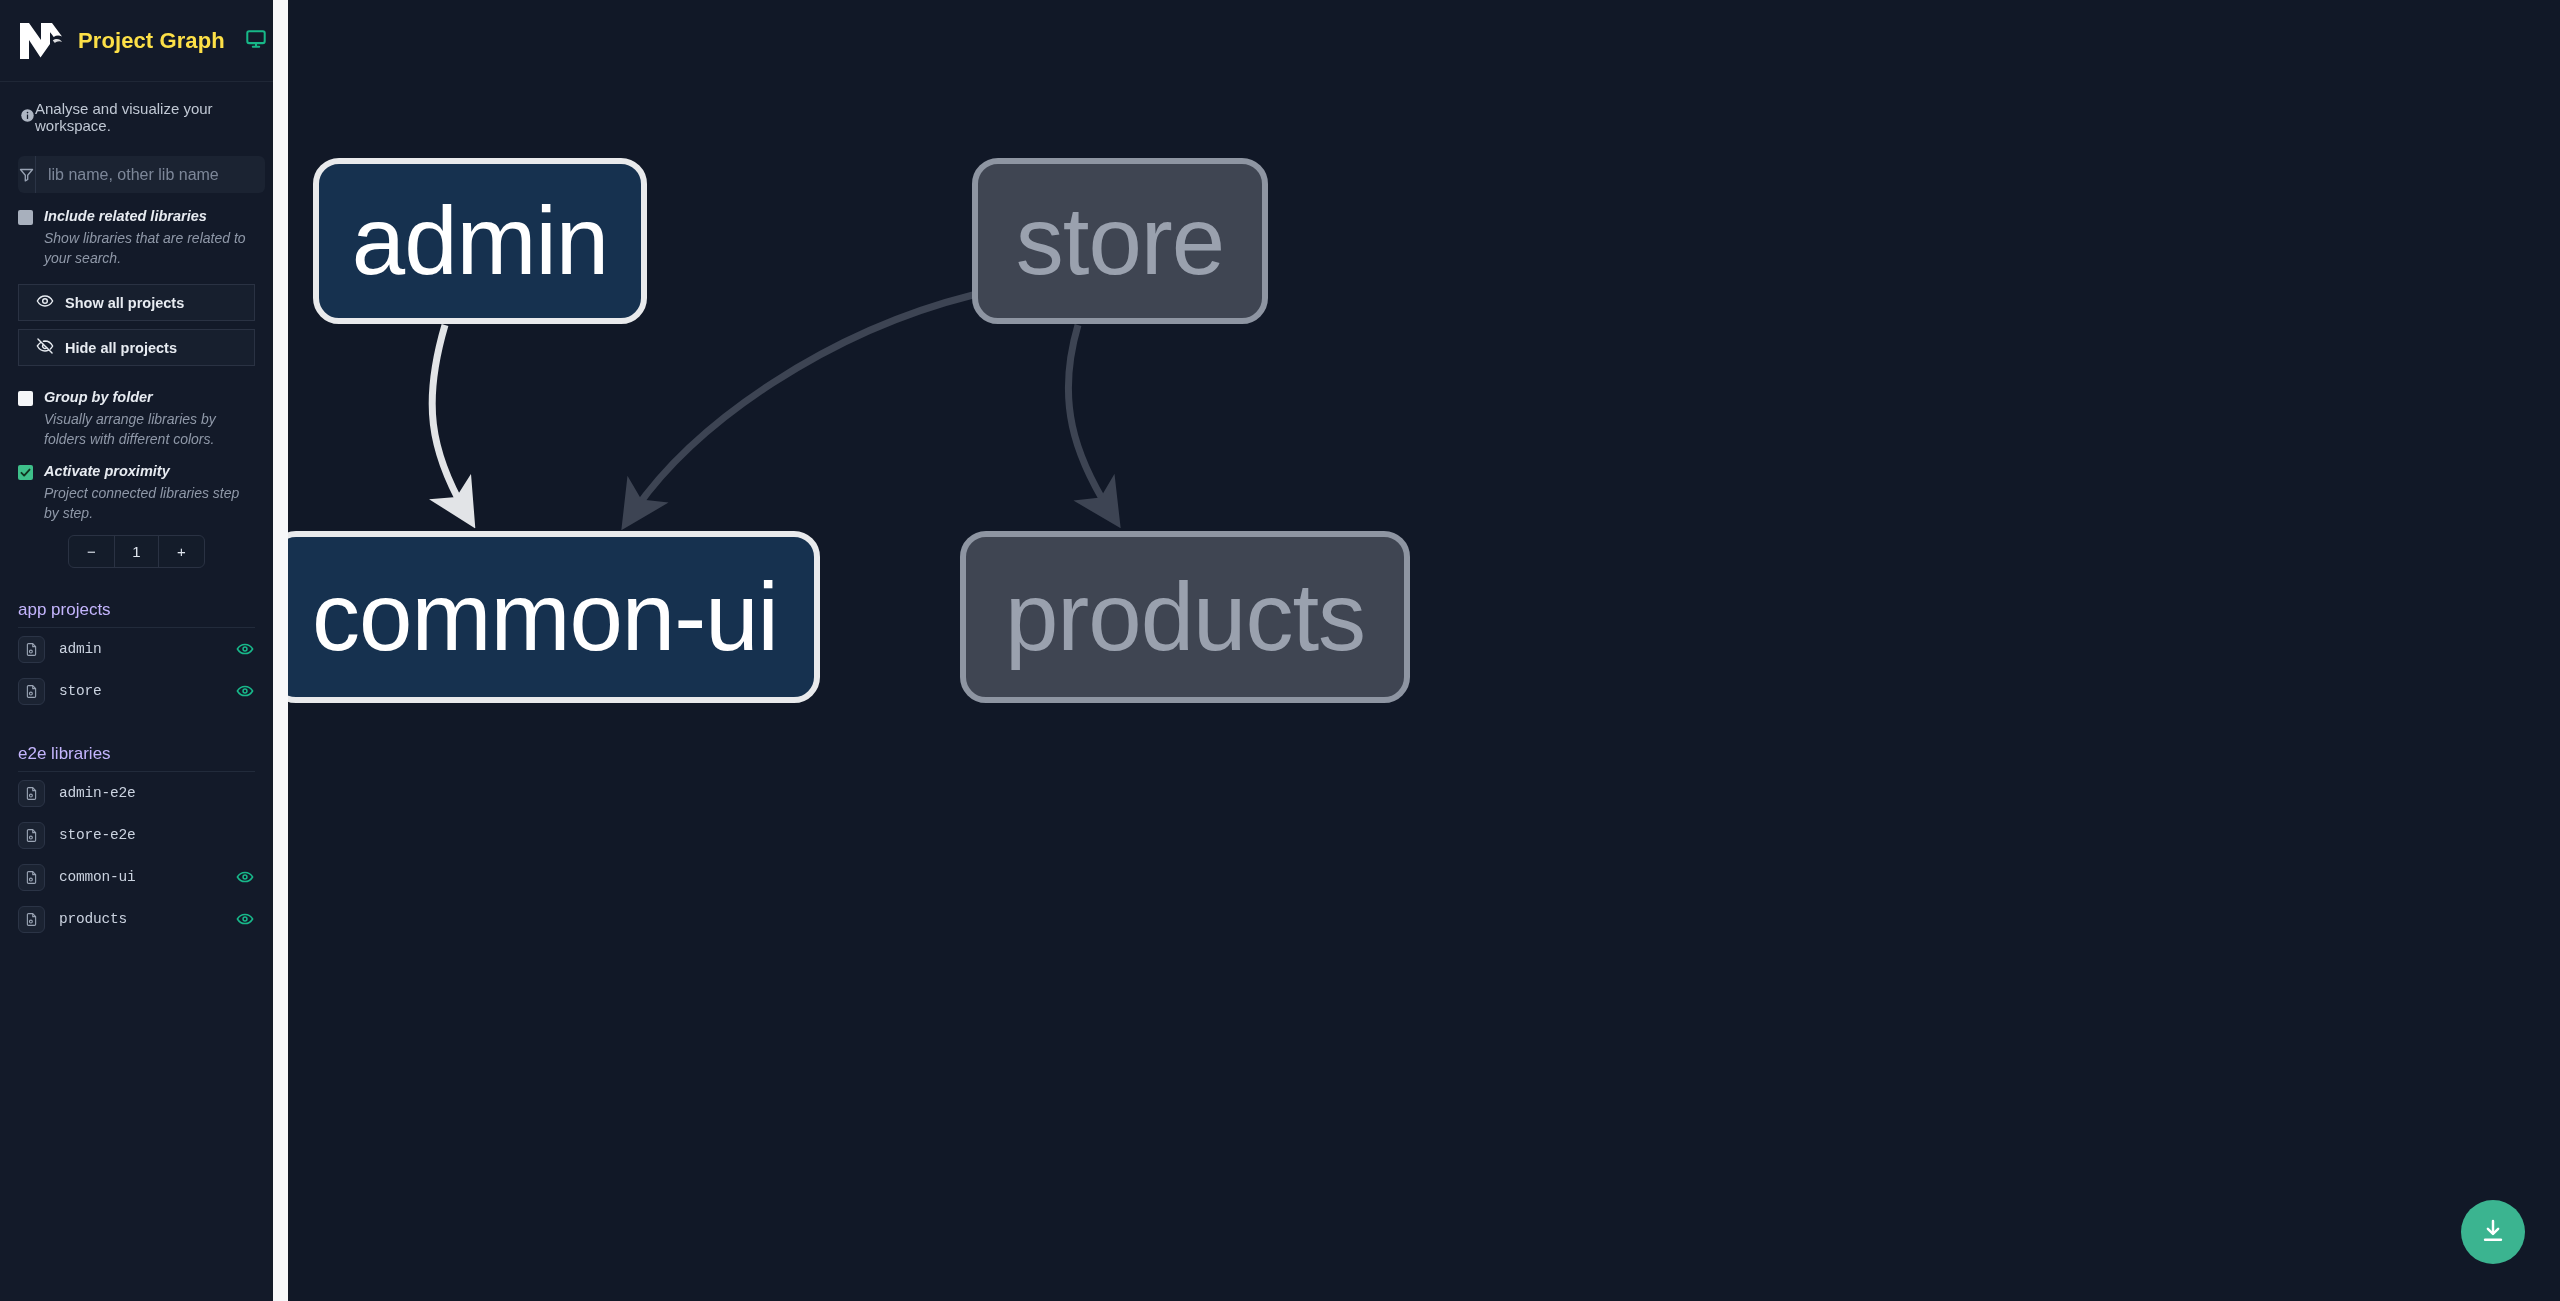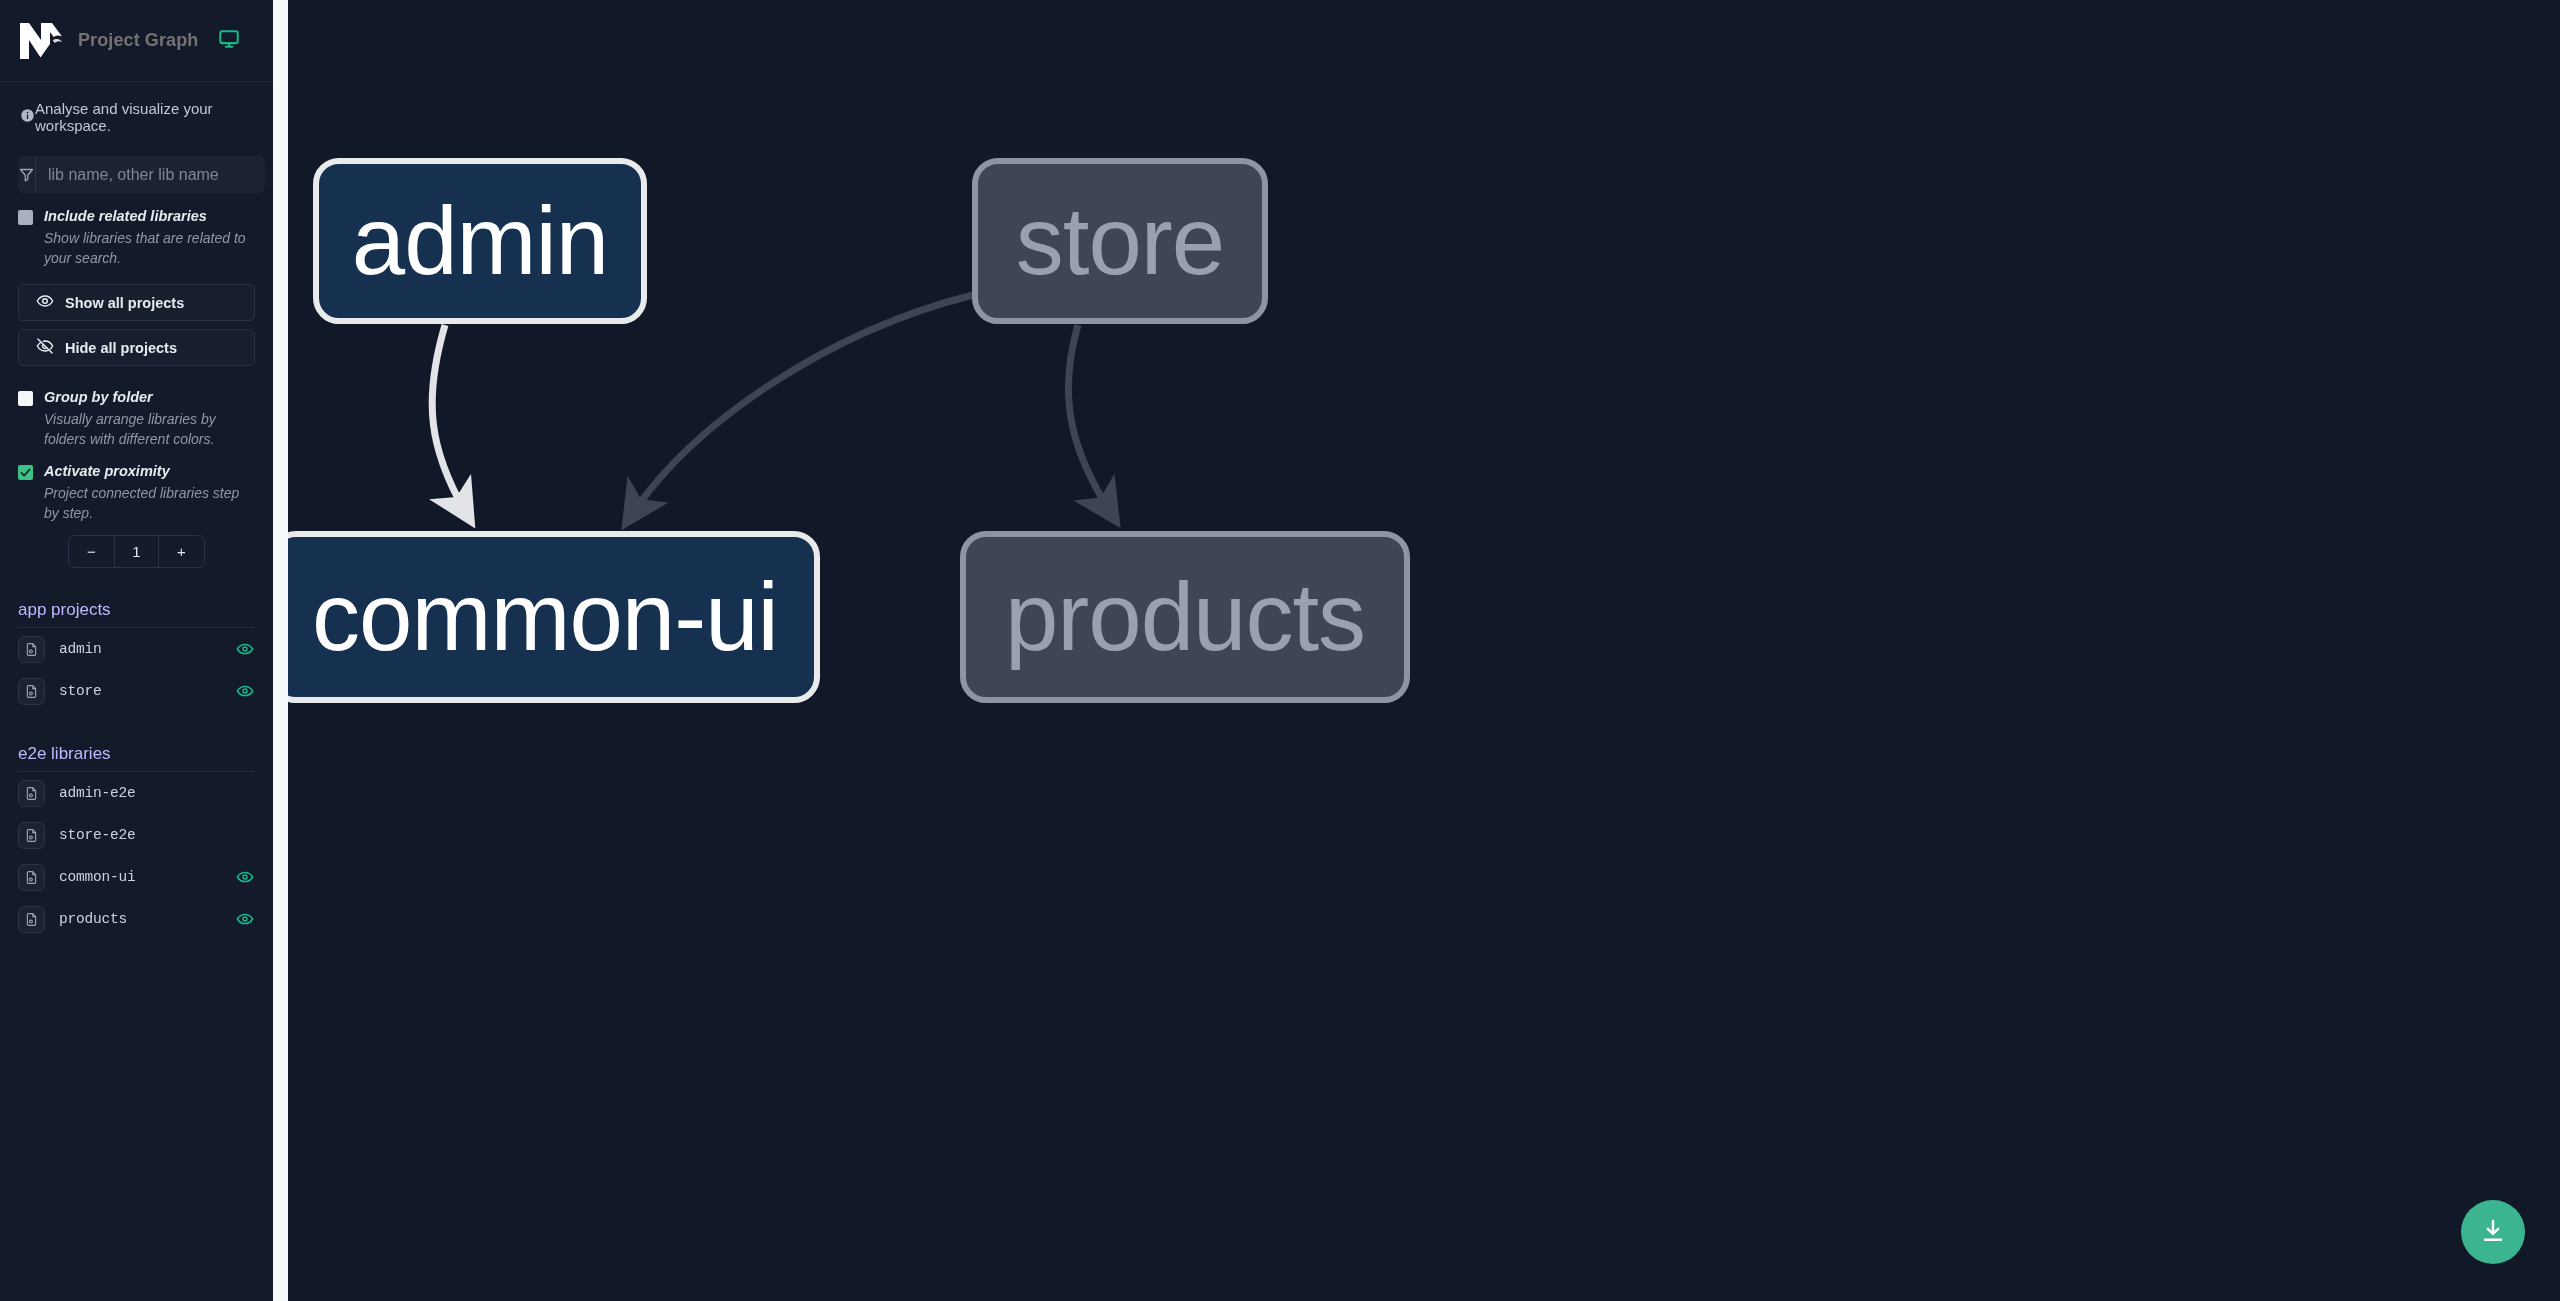--- a/index.html
+++ b/index.html
@@ -27,21 +27,21 @@
 
   .side-header {
     height: 82px;
     display: flex; align-items: center;
     padding: 0 18px;
     border-bottom: 1px solid #1f2736;
     gap: 14px;
   }
   .nx-logo { width: 46px; height: 42px; flex: 0 0 46px; display:block; }
   .app-title {
-    color: #737373; font-size: 18px; font-weight: 700;
+    color: #fde047; font-size: 22px; font-weight: 700;
     letter-spacing: .1px; white-space: nowrap;
   }
   .monitor-ic { width: 22px; height: 22px; flex: 0 0 22px; margin-left: 6px; }
 
   .tagline-row {
     display: flex; align-items: center; 
     padding: 18px 18px 0 20px;
   }
   .info-ic { width: 15px; height: 15px; flex: 0 0 15px; }
   .tagline { color: #c0c8d4; font-size: 15px; }
@@ -82,21 +82,21 @@
   .cbx svg { width: 13px; height: 13px; display:block; }
   .check-texts { min-width: 0; }
   .check-title { color: #e7ebf1; font-size: 14.5px; font-weight: 700; line-height: 1.35; }
   .check-sub { color: #8f98a8; font-size: 14px; line-height: 1.45; margin-top: 1px; }
 
   .btn-wrap { padding: 16px 18px 0 18px; }
   .side-btn {
     width: 100%; height: 37px;
     background: #171f2e;
     border: 1px solid #2a3243;
-    border-radius: 5px;
+    border-radius: 0;
     color: #e7ebf1; font-size: 14.5px; font-weight: 700;
     display: flex; align-items: center; gap: 11px;
     padding: 0 17px; cursor: pointer;
     font-family: "Liberation Sans", sans-serif;
   }
   .side-btn + .side-btn { margin-top: 8px; }
   .side-btn svg { width: 18px; height: 18px; flex: 0 0 18px; }
 
   .stepper-wrap { display: flex; justify-content: center; padding: 12px 18px 0 18px; }
   .stepper {

